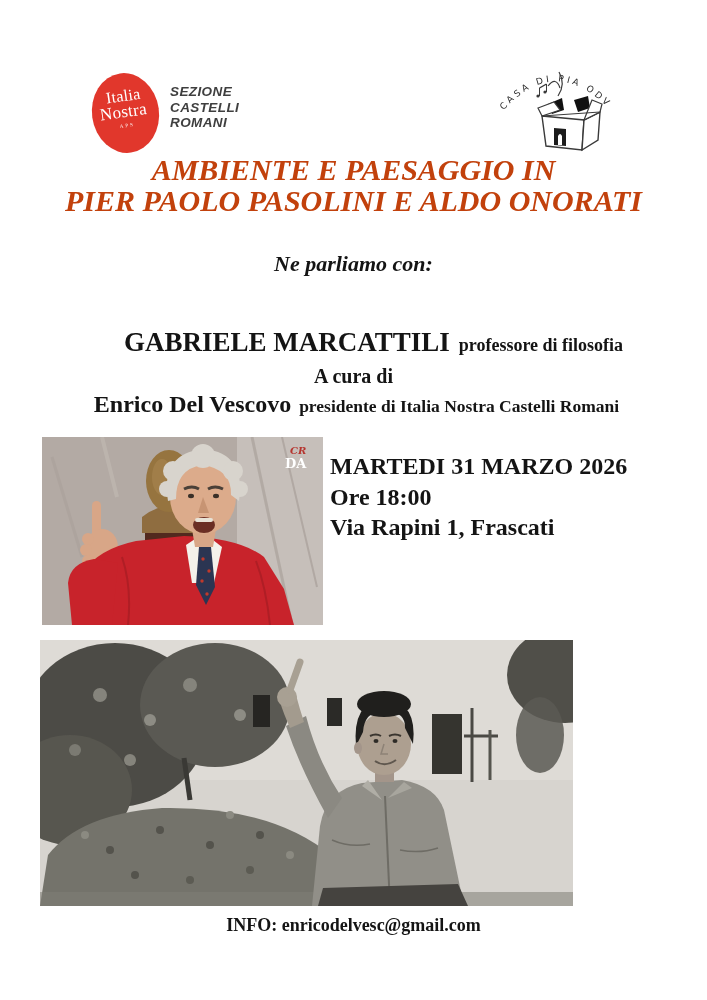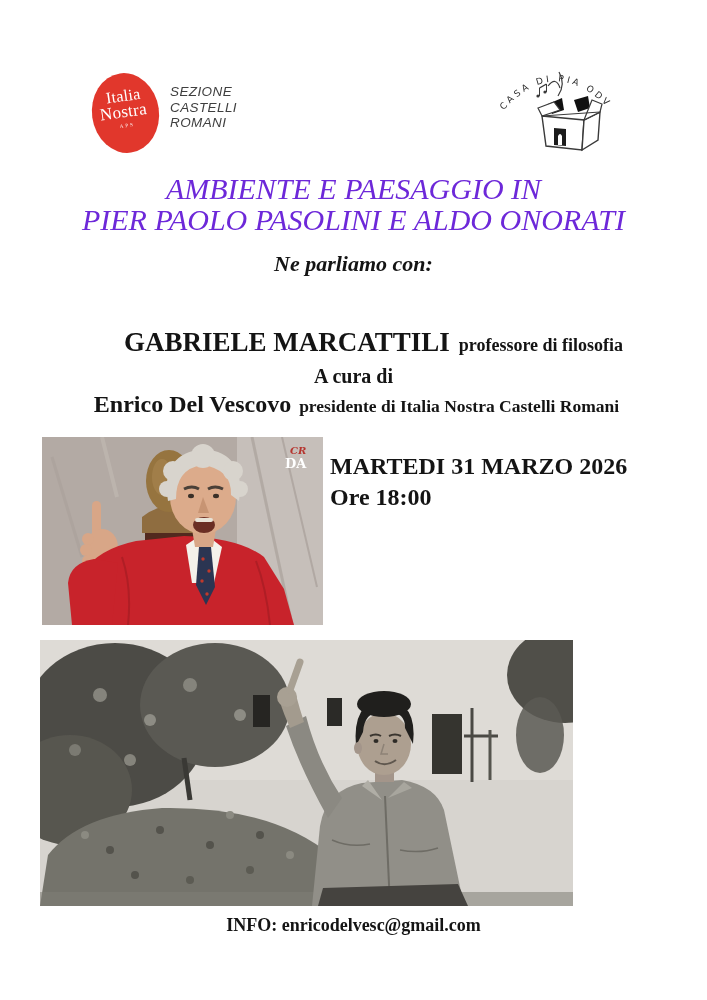--- a/index.html
+++ b/index.html
@@ -11,28 +11,28 @@
   .in-badge{
     position:absolute;left:92px;top:73px;width:67px;height:80px;
     background:#e1372c;border-radius:50%;transform:rotate(-8deg);
     color:#fff;text-align:center;box-sizing:border-box;padding-top:15px;
   }
   .in-badge .nm{display:block;font-size:16px;line-height:16px;letter-spacing:.3px;}
   .in-badge .nm2{font-size:17px;margin-left:-4px;}
   .in-badge .aps{display:block;font-size:5px;letter-spacing:2px;margin-top:3px;opacity:.95;}
   .in-section{
     position:absolute;left:170px;top:84px;
-    font-family:"Liberation Sans",sans-serif;font-style:italic;font-weight:normal;
+    font-family:"Liberation Sans",sans-serif;font-style:italic;font-weight:bold;
     font-size:13.5px;line-height:15.5px;color:#3f3f3f;letter-spacing:.4px;
   }
   
   .cdp{position:absolute;left:496px;top:58px;width:124px;height:104px;}
   
   .ctr{position:absolute;left:0;right:0;text-align:center;}
-  .title{top:173px;color:#6d28d9;font-weight:normal;font-style:italic;font-size:30px;line-height:31px;}
+  .title{top:154px;color:#c2410c;font-weight:bold;font-style:italic;font-size:30px;line-height:31px;}
   .intro{top:251px;font-weight:bold;font-style:italic;font-size:22px;}
   .speaker{white-space:nowrap;}
   .s1{top:289px;}
   .s2{top:327px;padding-left:40px;}
   .sp-name{font-weight:bold;font-size:27px;}
   .sp-role{font-weight:bold;font-size:18px;margin-left:9px;}
   .cura-label{top:365px;font-weight:bold;font-size:20px;}
   .cura-line{top:391px;white-space:nowrap;padding-left:6px;}
   .cura-name{font-weight:bold;font-size:24px;}
   .cura-role{font-weight:bold;font-size:17.5px;margin-left:8px;}
@@ -159,20 +159,21 @@
     <ellipse cx="162" cy="88" rx="11" ry="8" fill="#6b2e24"></ellipse>
     <rect x="153" y="81" width="18" height="4" rx="2" fill="#e8e2d6"></rect>
 
     <text x="248" y="17" font-family="DejaVu Serif, serif" font-size="10" font-weight="bold" font-style="italic" fill="#b5342e">CR</text>
     <text x="243" y="31" font-family="DejaVu Serif, serif" font-size="13" font-weight="bold" fill="#ffffff">DA</text>
   </svg>
 
   <div class="event">
     <div>MARTEDI 31 MARZO 2026</div>
     <div>Ore 18:00</div>
+    <div>Via Rapini 1, Frascati</div>
   </div>
 
   <svg class="photo-pasolini" viewBox="0 0 533 266">
     <rect width="533" height="266" fill="#d7d4cf"></rect>
     <rect width="533" height="140" fill="#dedbd6"></rect>
 
     <ellipse cx="75" cy="85" rx="92" ry="82" fill="#4c4b46"></ellipse>
     <ellipse cx="175" cy="65" rx="75" ry="62" fill="#5a5953"></ellipse>
     <ellipse cx="30" cy="150" rx="62" ry="55" fill="#57564f"></ellipse>
     <circle cx="60" cy="55" r="7" fill="#85847c"></circle>

